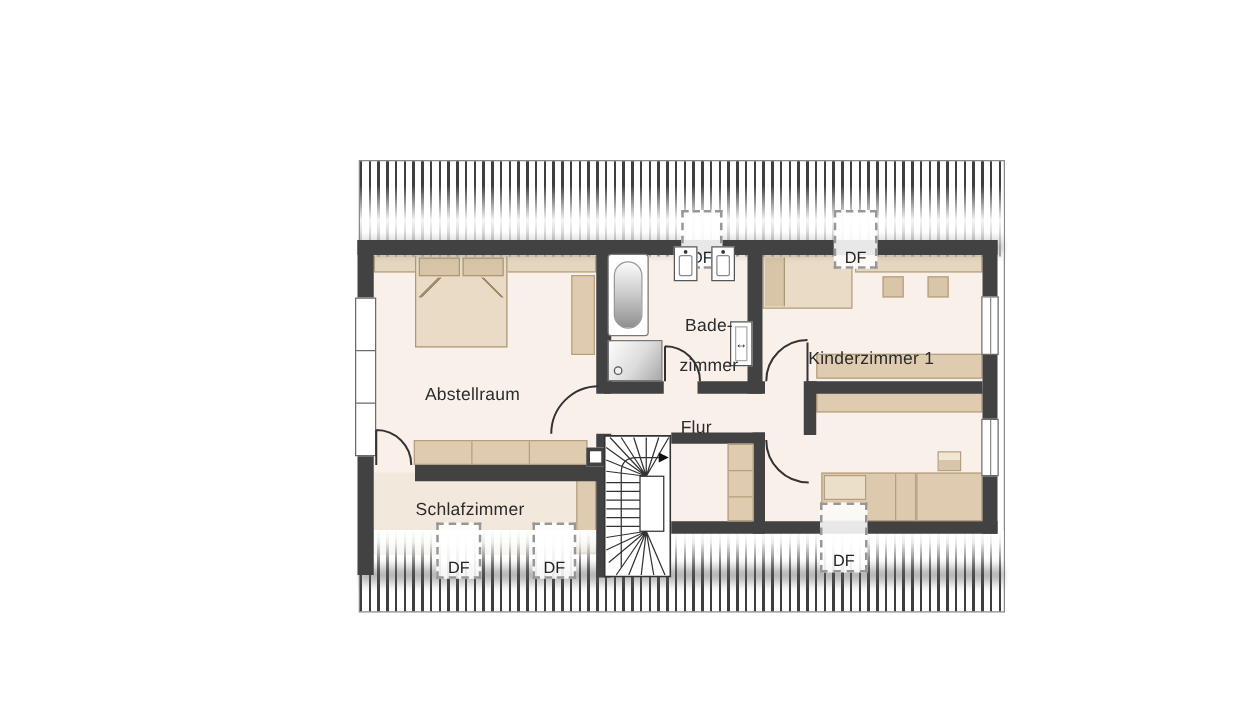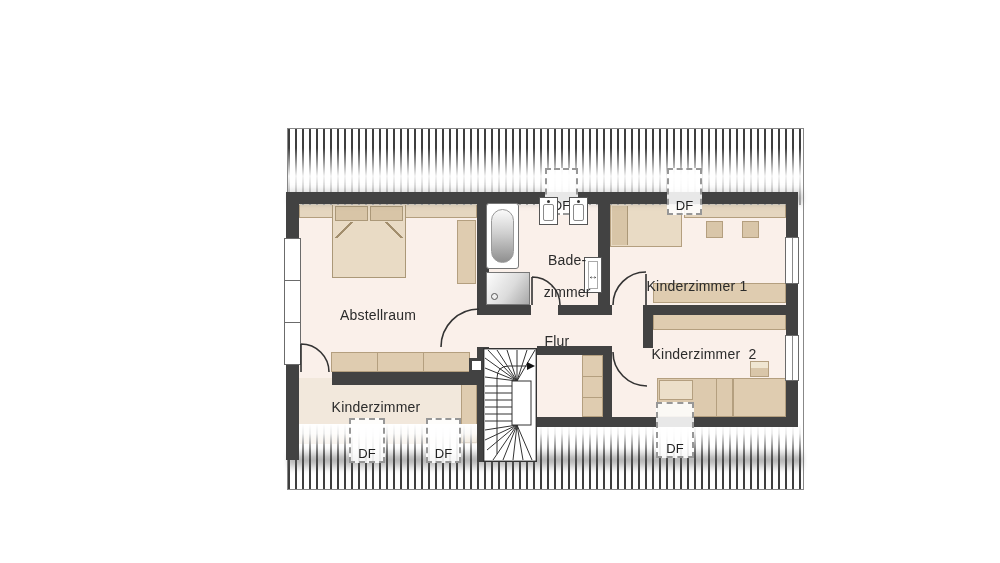--- a/index.html
+++ b/index.html
@@ -157,16 +157,15 @@
     </g>
   </svg>
 
   <div class="rlabel" style="left:308px;top:307px;width:140px;">Abstellraum</div>
   <div class="rlabel" style="left:519px;top:236px;width:80px;">
     <span>Bade-</span><br>
     <span>zimmer</span>
   </div>
   <div class="rlabel" style="left:527px;top:333px;width:60px;">Flur</div>
   <div class="rlabel" style="left:617px;top:258px;width:160px;margin-top:20px;">Kinderzimmer 1</div>
-  <div class="rlabel" style="left:624px;top:346px;width:160px;">Kinderzimmer  2</div>
-  <div class="rlabel" style="left:306px;top:399px;width:140px;">Kinderzimmer</div>
+  <div class="rlabel" style="left:306px;top:399px;width:140px;">Schlafzimmer</div>
 
 </div>
 
 </body></html>

